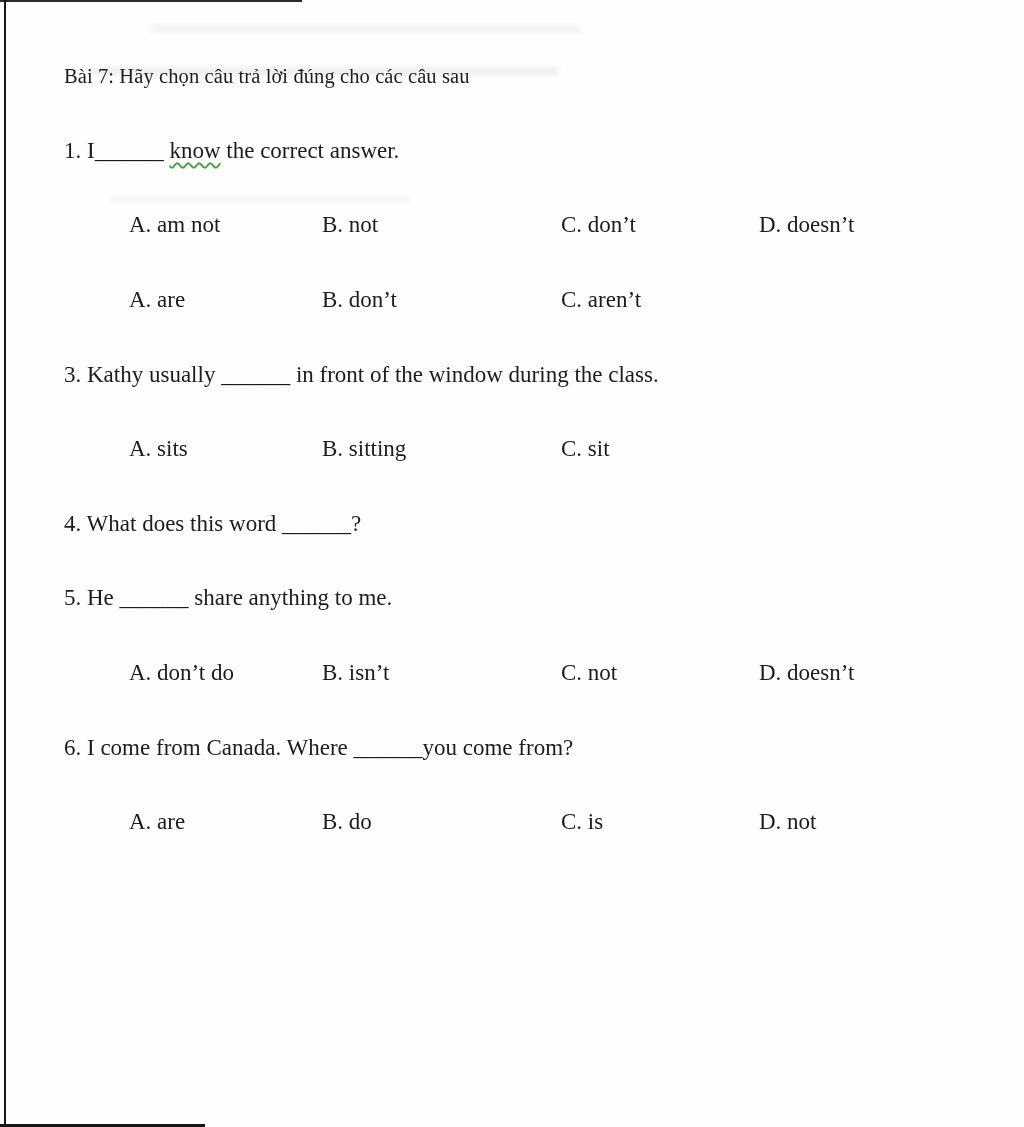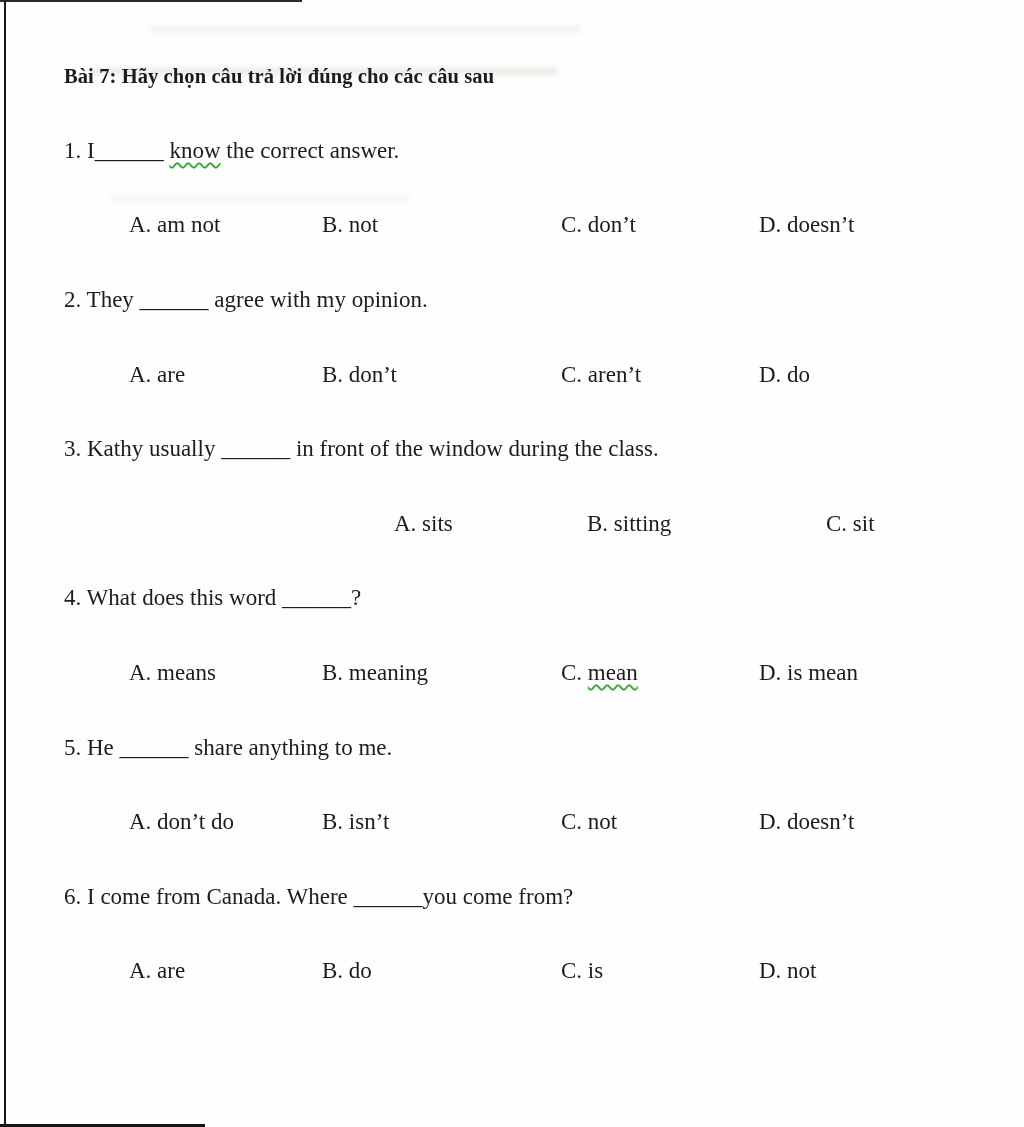--- a/index.html
+++ b/index.html
@@ -36,25 +36,25 @@
   .content { position: absolute; left: 0; top: 30px; width: 1024px; }
   .line {
     height: 51.6px;
     display: flex;
     align-items: center;
     padding-left: 64px;
     font-size: 23px;
     white-space: pre-wrap;
   }
   .line.title {
-    font-weight: bold;
+    font-weight: normal;
     font-size: 20.5px;
     letter-spacing: 0.1px;
   }
-  .line.options { padding-left: 129px; justify-content: flex-end; }
+  .line.options { padding-left: 129px; }
   .opt { display: block; }
   .col-a { width: 193px; }
   .col-b { width: 195px; }
   .col-c { width: 198px; margin-left: 44px; }
   .col-d { flex: 1; }
   .spell {
     text-decoration-line: underline;
     text-decoration-style: wavy;
     text-decoration-color: var(--spell-color, #3aa63a);
     text-decoration-thickness: 1.5px;
@@ -77,42 +77,34 @@
     <p class="line title">Bài 7: Hãy chọn câu trả lời đúng cho các câu sau</p>
 
     <p class="line prompt"><span class="t">1. I______ </span><span class="t spell">know</span><span class="t"> the correct answer.</span></p>
     <p class="line options">
       <span class="opt col-a"><span>A. am not</span><span class="spell"></span></span>
       <span class="opt col-b"><span>B. not</span><span class="spell"></span></span>
       <span class="opt col-c"><span>C. don’t</span><span class="spell"></span></span>
       <span class="opt col-d"><span>D. doesn’t</span><span class="spell"></span></span>
     </p>
 
-    <p class="line prompt"><span class="t">2. They ______ agree with my opinion.</span><span class="t spell"></span><span class="t"></span></p>
     <p class="line options">
       <span class="opt col-a"><span>A. are</span><span class="spell"></span></span>
       <span class="opt col-b"><span>B. don’t</span><span class="spell"></span></span>
       <span class="opt col-c"><span>C. aren’t</span><span class="spell"></span></span>
-      <span class="opt col-d"><span>D. do</span><span class="spell"></span></span>
     </p>
 
     <p class="line prompt"><span class="t">3. Kathy usually ______ in front of the window during the class.</span><span class="t spell"></span><span class="t"></span></p>
     <p class="line options">
       <span class="opt col-a"><span>A. sits</span><span class="spell"></span></span>
       <span class="opt col-b"><span>B. sitting</span><span class="spell"></span></span>
       <span class="opt col-c"><span>C. sit</span><span class="spell"></span></span>
     </p>
 
     <p class="line prompt"><span class="t">4. What does this word ______?</span><span class="t spell"></span><span class="t"></span></p>
-    <p class="line options">
-      <span class="opt col-a"><span>A. means</span><span class="spell"></span></span>
-      <span class="opt col-b"><span>B. meaning</span><span class="spell"></span></span>
-      <span class="opt col-c"><span>C. </span><span class="spell">mean</span></span>
-      <span class="opt col-d"><span>D. is mean</span><span class="spell"></span></span>
-    </p>
 
     <p class="line prompt"><span class="t">5. He ______ share anything to me.</span><span class="t spell"></span><span class="t"></span></p>
     <p class="line options">
       <span class="opt col-a"><span>A. don’t do</span><span class="spell"></span></span>
       <span class="opt col-b"><span>B. isn’t</span><span class="spell"></span></span>
       <span class="opt col-c"><span>C. not</span><span class="spell"></span></span>
       <span class="opt col-d"><span>D. doesn’t</span><span class="spell"></span></span>
     </p>
 
     <p class="line prompt"><span class="t">6. I come from Canada. Where ______you come from?</span><span class="t spell"></span><span class="t"></span></p>

